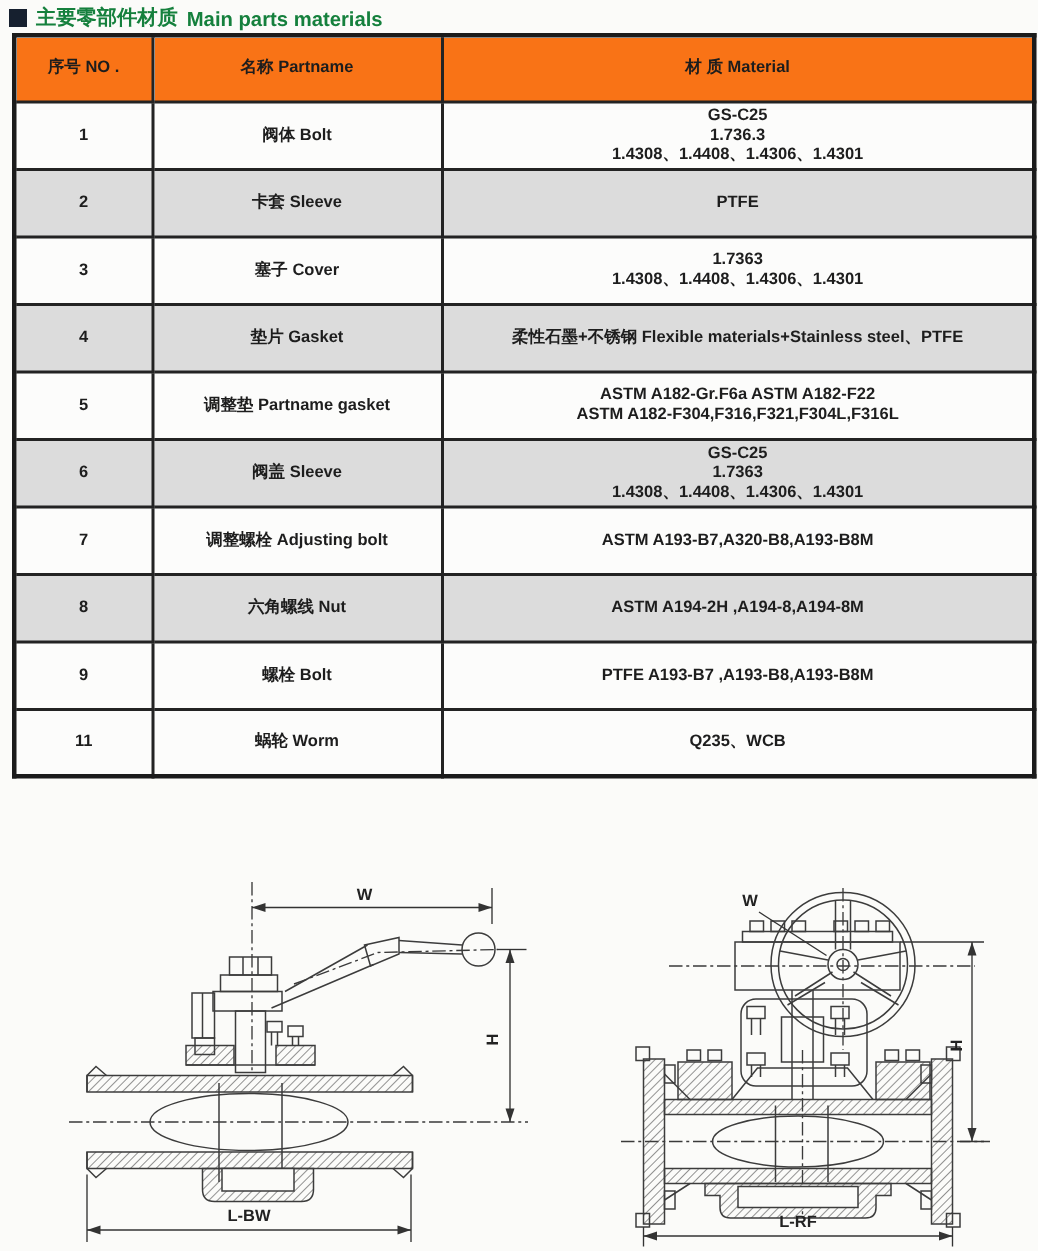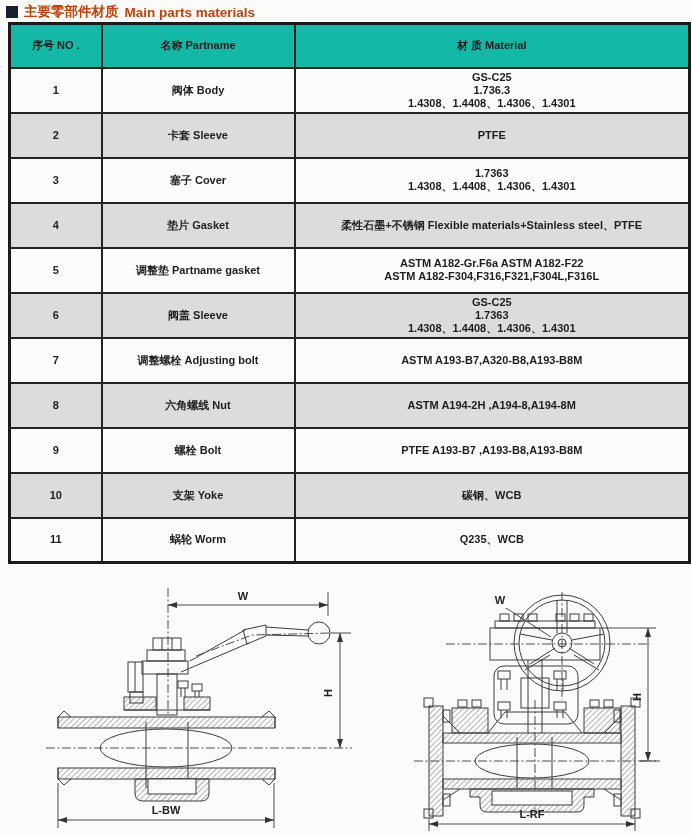--- a/index.html
+++ b/index.html
@@ -6,36 +6,36 @@
   body{
     width:692px;height:834px;position:relative;
     background:#fbfbf9;
     font-family:"Liberation Sans","DejaVu Sans",sans-serif;
     color:#222;
   }
   
   .title-bar{
     position:absolute;left:6px;top:3px;height:18px;
     display:flex;align-items:center;gap:6px;
-    font-size:13.5px;font-weight:bold;color:#c2410c;text-align:center;
+    font-size:13.5px;font-weight:bold;color:#15803d;text-align:center;
   }
   .title-square{width:12px;height:12px;background:#16202f;display:inline-block;}
   
   table.parts{
     position:absolute;left:8px;top:22px;width:680px;
     border-collapse:collapse;table-layout:fixed;
     border:3px solid #1b1b1b;
     font-size:11px;font-weight:bold;color:#1d1d1d;
   }
   table.parts th,table.parts td{
     border:2px solid #232323;text-align:center;vertical-align:middle;
     padding:2px 4px;line-height:13px;overflow:hidden;
   }
   col.c-no{width:92px;} col.c-name{width:193px;} col.c-mat{width:395px;}
-  thead tr{height:44px;background:#14b8a6;}
+  thead tr{height:44px;background:#f97316;}
   tbody tr{height:45px;background:#fcfcfb;}
   tbody tr.alt{background:#dcdcdc;}
   td .mline{display:block;}
   
   svg.drawings{position:absolute;left:0;top:566px;}
   .ln{stroke:#3c3c3c;stroke-width:1;fill:none;}
   .cl{stroke:#3a3a3a;stroke-width:.9;fill:none;stroke-dasharray:9 2.5 2 2.5;}
   .dim{stroke:#333;stroke-width:.9;fill:none;}
   .hatch{fill:url(#hatchp);stroke:#3c3c3c;stroke-width:1;}
   .white{fill:#fbfbf9;stroke:#3c3c3c;stroke-width:1;}
@@ -60,21 +60,21 @@
   <thead>
     <tr>
       <th>序号 NO .</th>
       <th>名称 Partname</th>
       <th>材  质 Material</th>
     </tr>
   </thead>
   <tbody>
     <tr>
       <td>1</td>
-      <td>阀体 Body</td>
+      <td>阀体 Bolt</td>
       <td>
         <span class="mline">GS-C25</span>
         <span class="mline">1.736.3</span>
         <span class="mline">1.4308、1.4408、1.4306、1.4301</span>
       </td>
     </tr>
     <tr class="alt">
       <td>2</td>
       <td>卡套 Sleeve</td>
       <td>
@@ -125,27 +125,20 @@
       <td>六角螺线 Nut</td>
       <td>
         <span class="mline">ASTM A194-2H ,A194-8,A194-8M</span>
       </td>
     </tr>
     <tr>
       <td>9</td>
       <td>螺栓 Bolt</td>
       <td>
         <span class="mline">PTFE A193-B7 ,A193-B8,A193-B8M</span>
-      </td>
-    </tr>
-    <tr class="alt">
-      <td>10</td>
-      <td>支架 Yoke</td>
-      <td>
-        <span class="mline">碳钢、WCB</span>
       </td>
     </tr>
     <tr>
       <td>11</td>
       <td>蜗轮 Worm</td>
       <td>
         <span class="mline">Q235、WCB</span>
       </td>
     </tr>
   </tbody>

